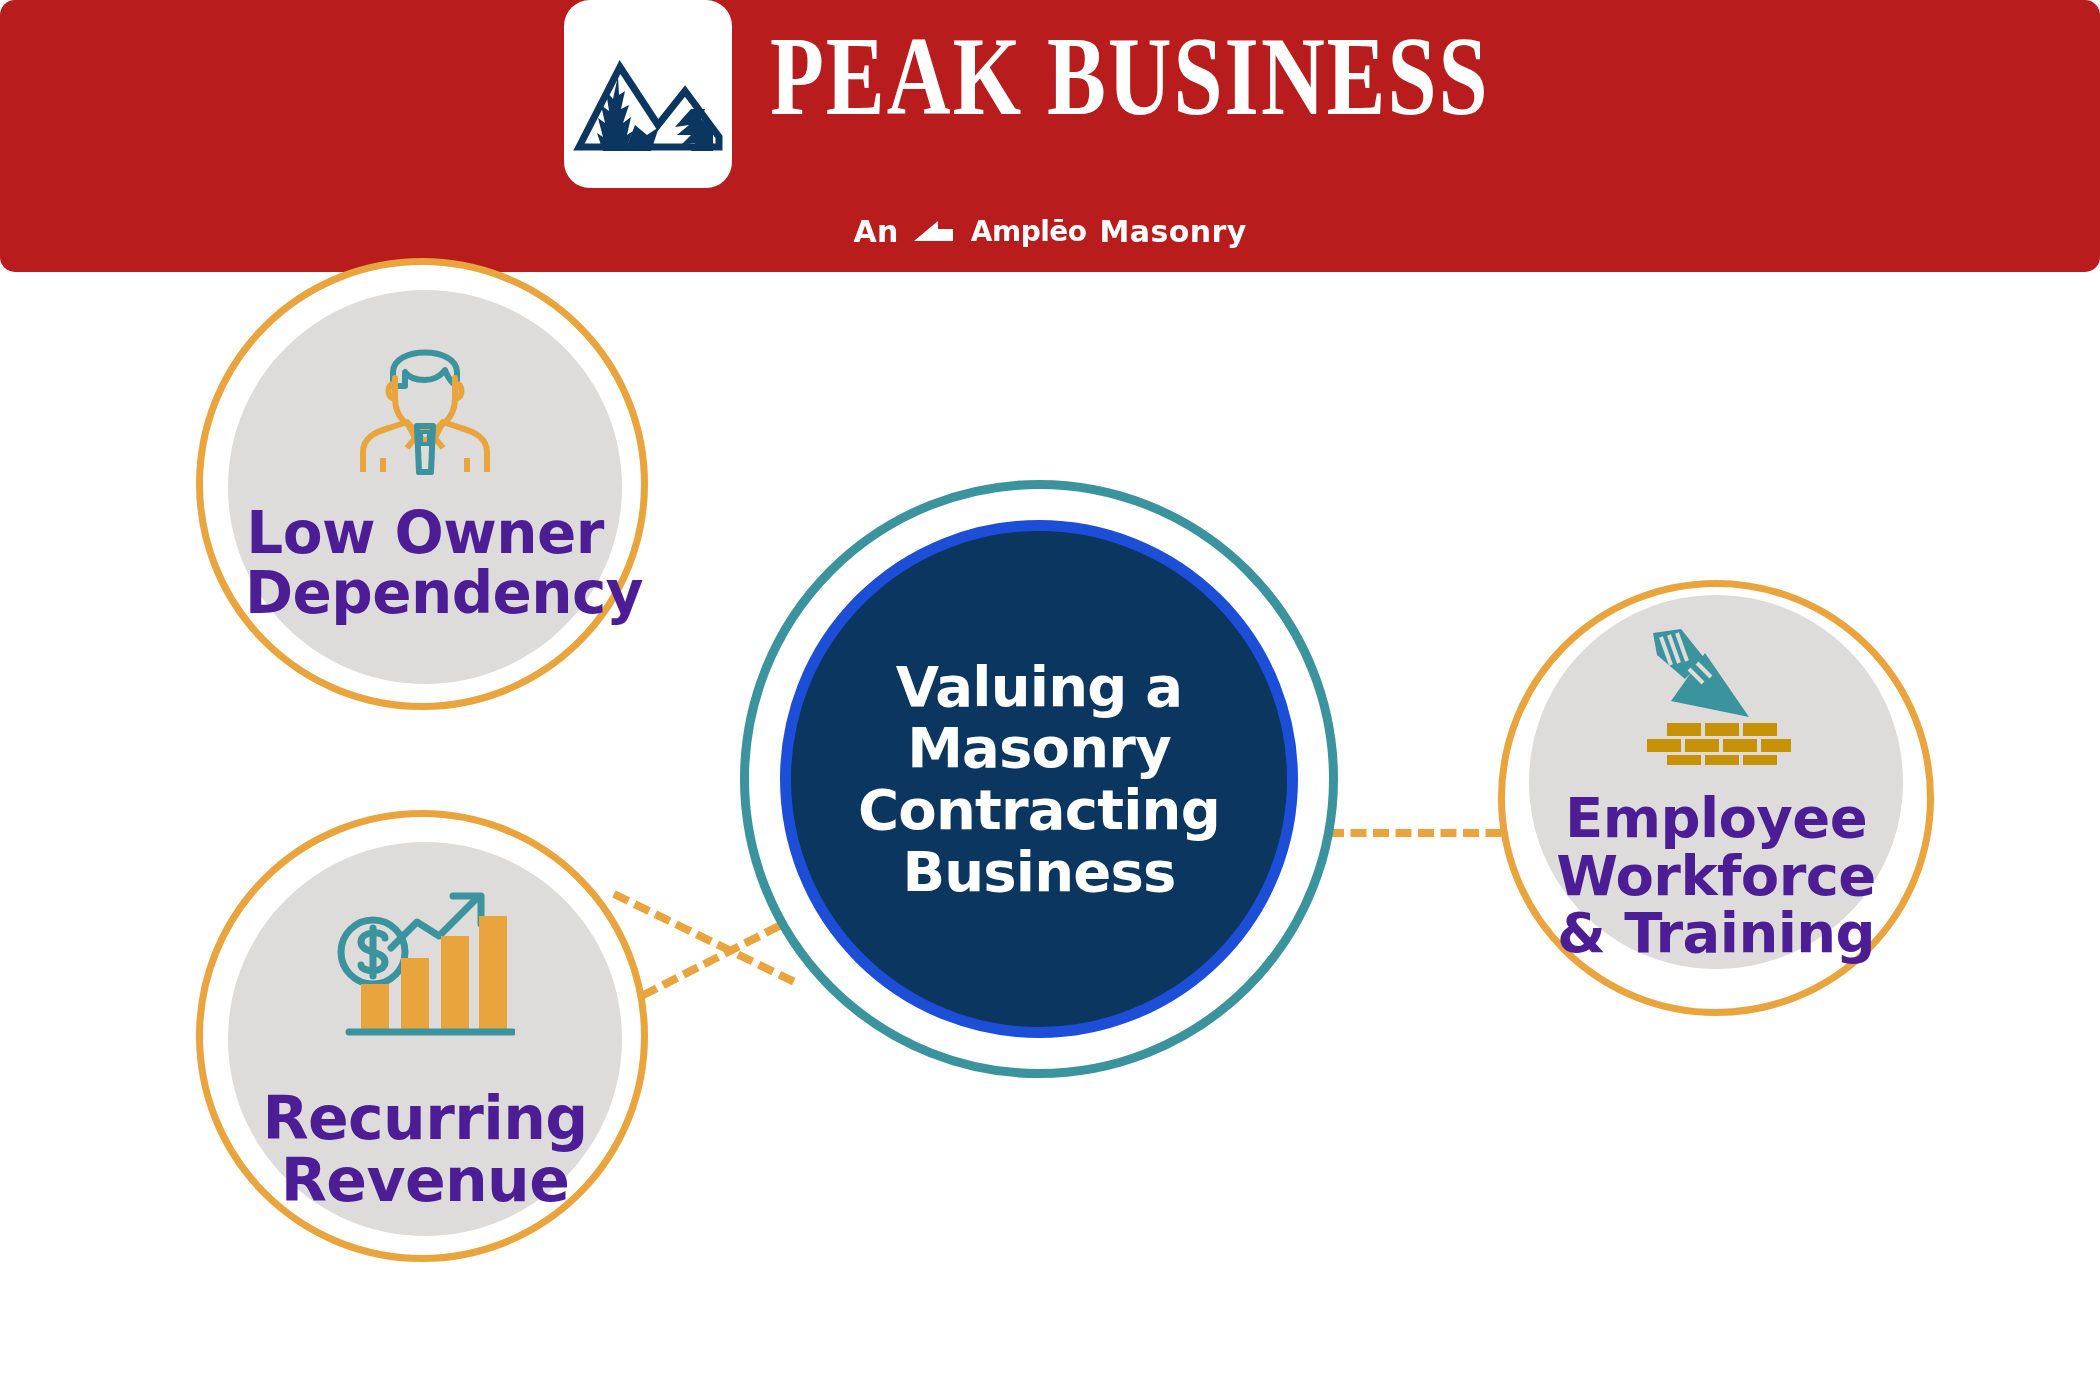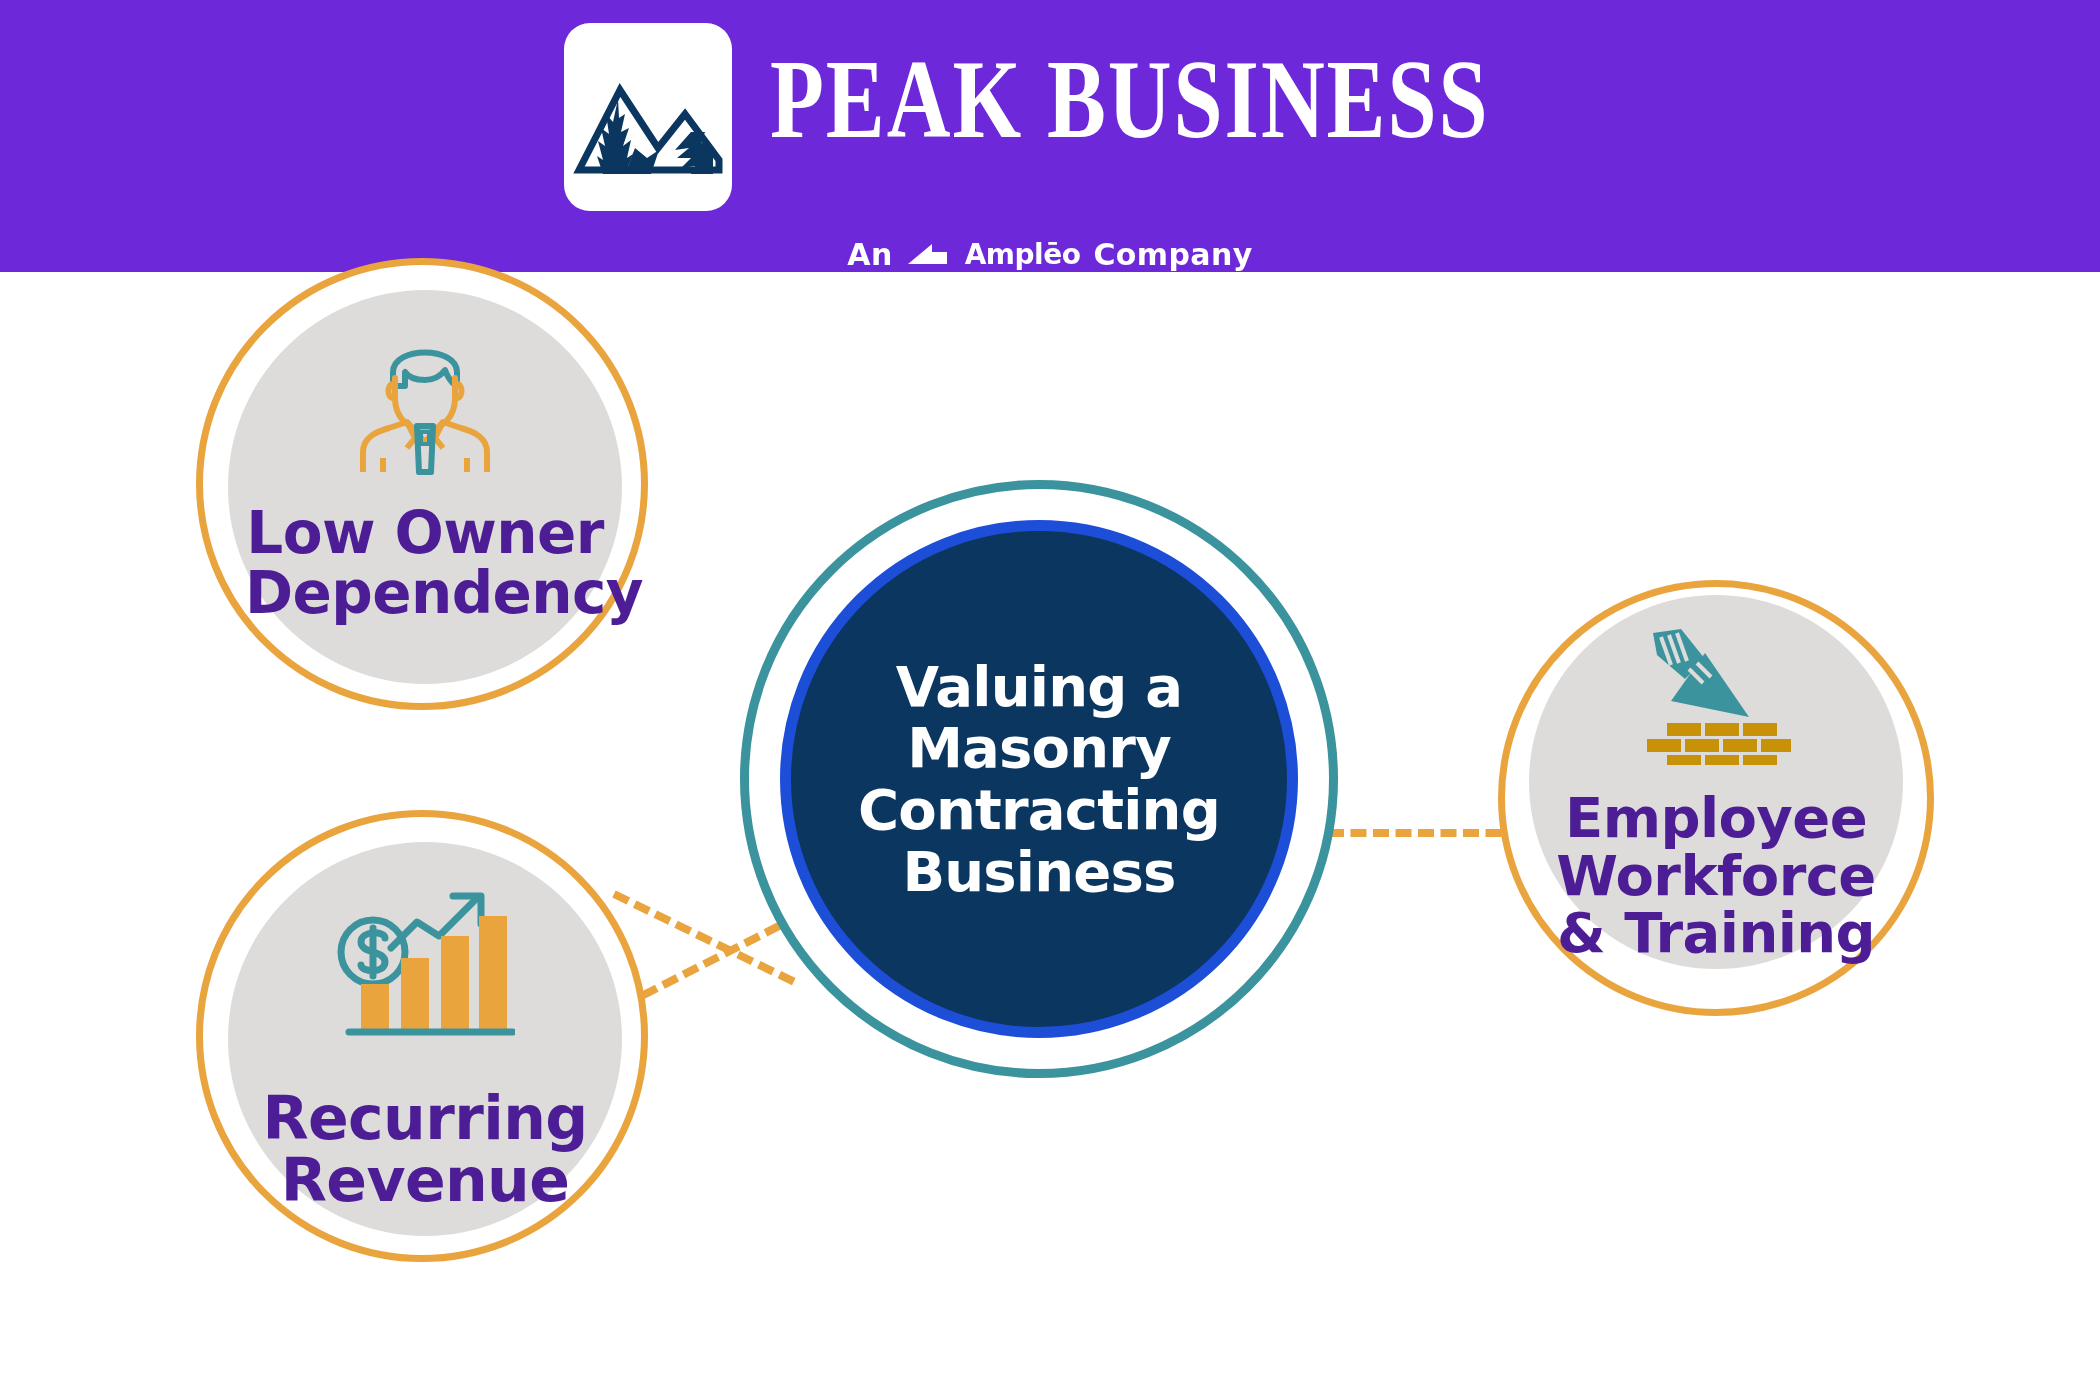--- a/index.html
+++ b/index.html
@@ -7,22 +7,22 @@
     width:2100px;height:1400px;
     background:#ffffff;
     font-family:"Liberation Sans", sans-serif;
     overflow:hidden;
     position:relative;
   }
 
   
   #header{
     position:absolute;left:0;top:0;width:2100px;height:272px;
-    background:#6d28d9;
-    display:flex;align-items:flex-end;justify-content:center;
+    background:#b91c1c;
+    display:flex;align-items:flex-start;justify-content:center;border-radius:15px;
   }
   #brand-lockup{
     display:flex;align-items:flex-start;gap:38px;
     transform:translateX(-8px);
   }
   #logo-mark{
     width:168px;height:188px;background:#ffffff;border-radius:26px;
     display:flex;align-items:center;justify-content:center;flex:none;
   }
   #wordmark-block{display:flex;flex-direction:column;padding-top:18px;}
@@ -147,21 +147,21 @@
 
     <div id="ampleo-row">
       <span class="ampleo-txt">An</span>
       <span style="display:inline-block;line-height:0;">
         <svg width="46" height="30" viewBox="0 0 46 30" aria-hidden="true">
           <path d="M2 24 L26 4 L26 24 Z" fill="#ffffff"></path>
           <rect x="26" y="12" width="15" height="12" fill="#ffffff"></rect>
         </svg>
       </span>
       <span class="ampleo-brand">Amplēo</span>
-      <span class="ampleo-txt">Company</span>
+      <span class="ampleo-txt">Masonry</span>
     </div>
   </div>
 </div>
 
 <div id="diagram">
 
   <div class="connector" id="conn-low-owner"></div>
   <div class="connector" id="conn-recurring"></div>
   <div class="connector" id="conn-employee"></div>
 

